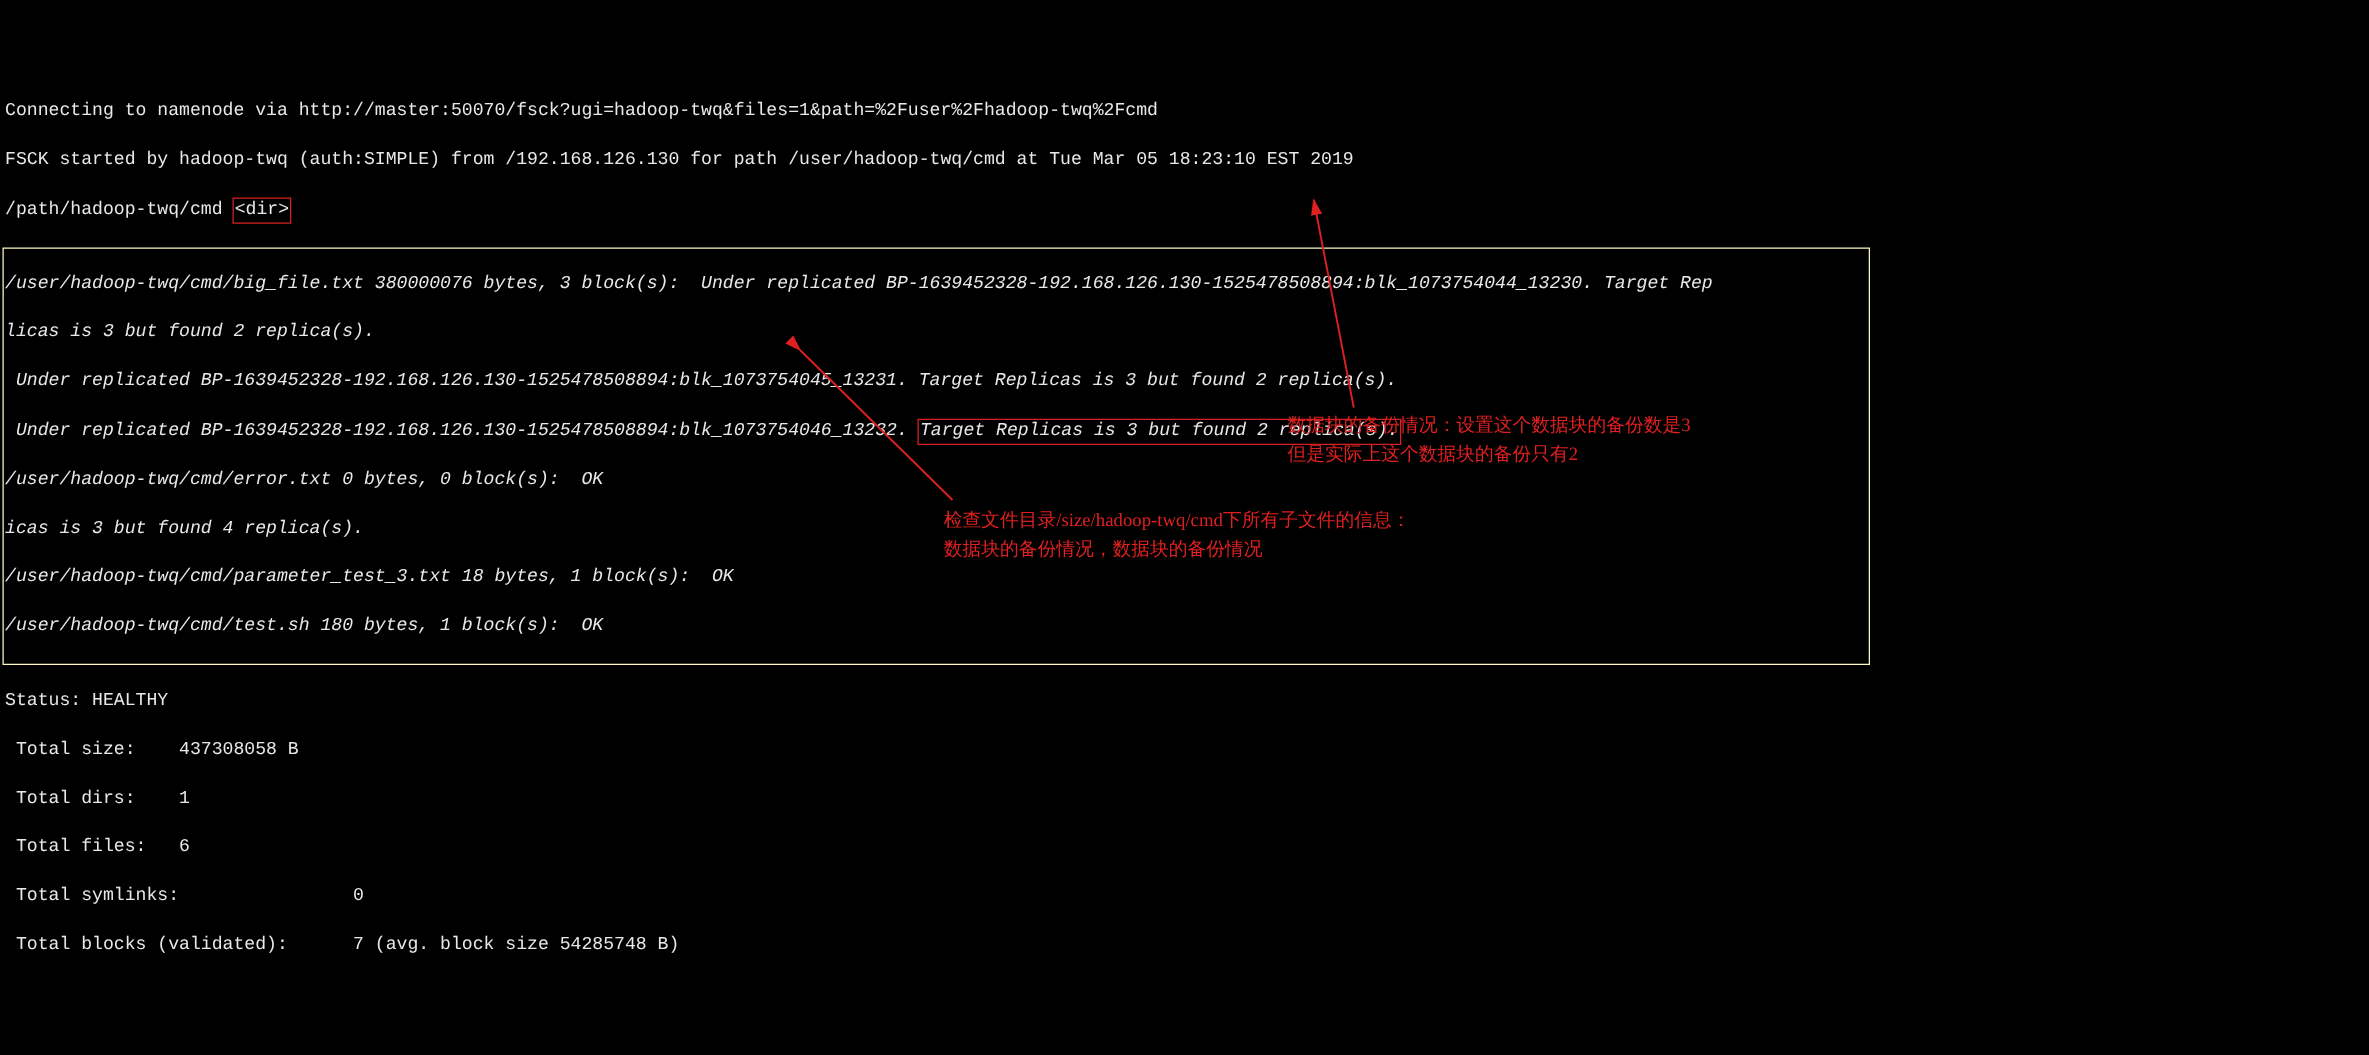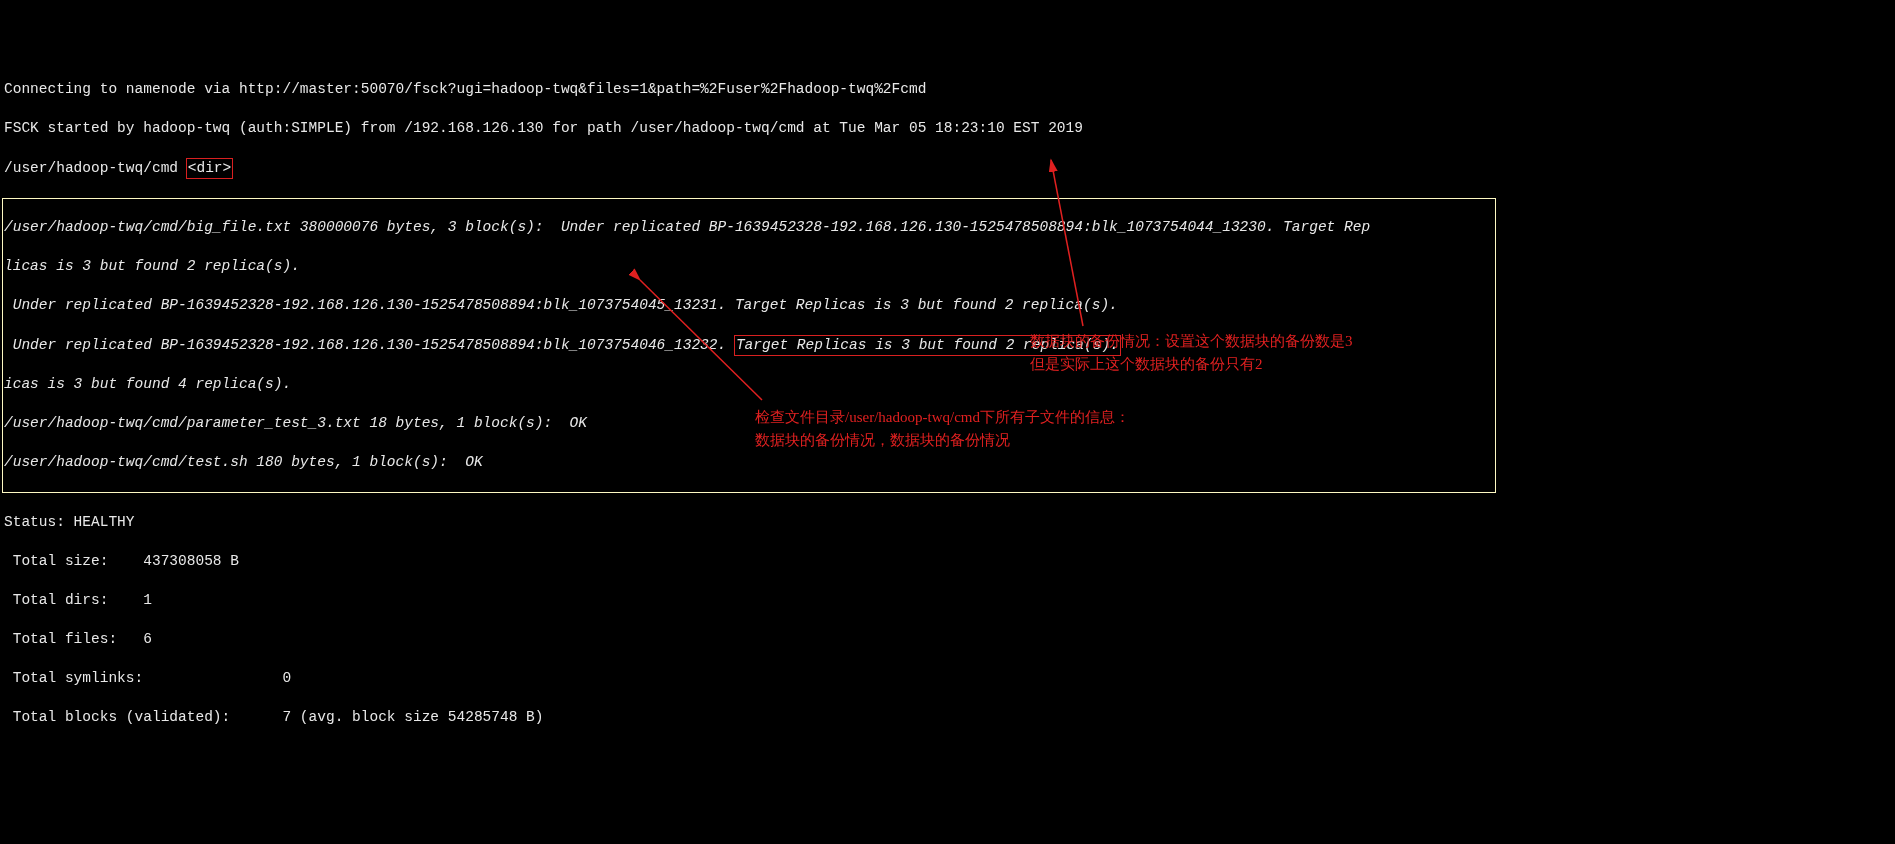--- a/index.html
+++ b/index.html
@@ -43,26 +43,27 @@
     pointer-events: none;
   }
 </style>
 </head>
 <body>
 
 
 
 <span class="line">Connecting to namenode via http://master:50070/fsck?ugi=hadoop-twq&amp;files=1&amp;path=%2Fuser%2Fhadoop-twq%2Fcmd</span>
 <span class="line">FSCK started by hadoop-twq (auth:SIMPLE) from /192.168.126.130 for path /user/hadoop-twq/cmd at Tue Mar 05 18:23:10 EST 2019</span>
-<span class="line"><span>/user/hadoop-twq/cmd </span><span class="red-box">&lt;dir&gt;</span></span>
+<span class="line"><span>/path/hadoop-twq/cmd </span><span class="red-box">&lt;dir&gt;</span></span>
 <div class="red-box-wide">
 <span class="line">/user/hadoop-twq/cmd/big_file.txt 380000076 bytes, 3 block(s):  Under replicated BP-1639452328-192.168.126.130-1525478508894:blk_1073754044_13230. Target Rep</span>
 <span class="line">licas is 3 but found 2 replica(s).</span>
 <span class="line"> Under replicated BP-1639452328-192.168.126.130-1525478508894:blk_1073754045_13231. Target Replicas is 3 but found 2 replica(s).</span>
 <span class="line"><span> Under replicated BP-1639452328-192.168.126.130-1525478508894:blk_1073754046_13232. </span><span class="red-box">Target Replicas is 3 but found 2 replica(s).</span></span>
+<span class="line">/user/hadoop-twq/cmd/error.txt 0 bytes, 0 block(s):  OK</span>
 <span class="line">icas is 3 but found 4 replica(s).</span>
 <span class="line">/user/hadoop-twq/cmd/parameter_test_3.txt 18 bytes, 1 block(s):  OK</span>
 <span class="line">/user/hadoop-twq/cmd/test.sh 180 bytes, 1 block(s):  OK</span>
 </div>
 <span class="line">Status: HEALTHY</span>
 <span class="line"> Total size:    437308058 B</span>
 <span class="line"> Total dirs:    1</span>
 <span class="line"> Total files:   6</span>
 <span class="line"> Total symlinks:                0</span>
 <span class="line"> Total blocks (validated):      7 (avg. block size 54285748 B)</span>
@@ -82,21 +83,21 @@
 
 
 
 
 <div class="annotation" style="left:1030px; top:330px;">
   <div>数据块的备份情况：设置这个数据块的备份数是3</div>
   <div>但是实际上这个数据块的备份只有2</div>
 </div>
 
 <div class="annotation" style="left:755px; top:406px;">
-  <div>检查文件目录/user/hadoop-twq/cmd下所有子文件的信息：</div>
+  <div>检查文件目录/size/hadoop-twq/cmd下所有子文件的信息：</div>
   <div>数据块的备份情况，数据块的备份情况</div>
 </div>
 
 
 <svg class="arrow" style="left:0; top:0;" width="1895" height="844">
   <defs>
     <marker id="ah" markerWidth="10" markerHeight="10" refX="8" refY="3" orient="auto" markerUnits="strokeWidth">
       <path d="M0,0 L0,6 L9,3 z" fill="#e02020"></path>
     </marker>
   </defs>

